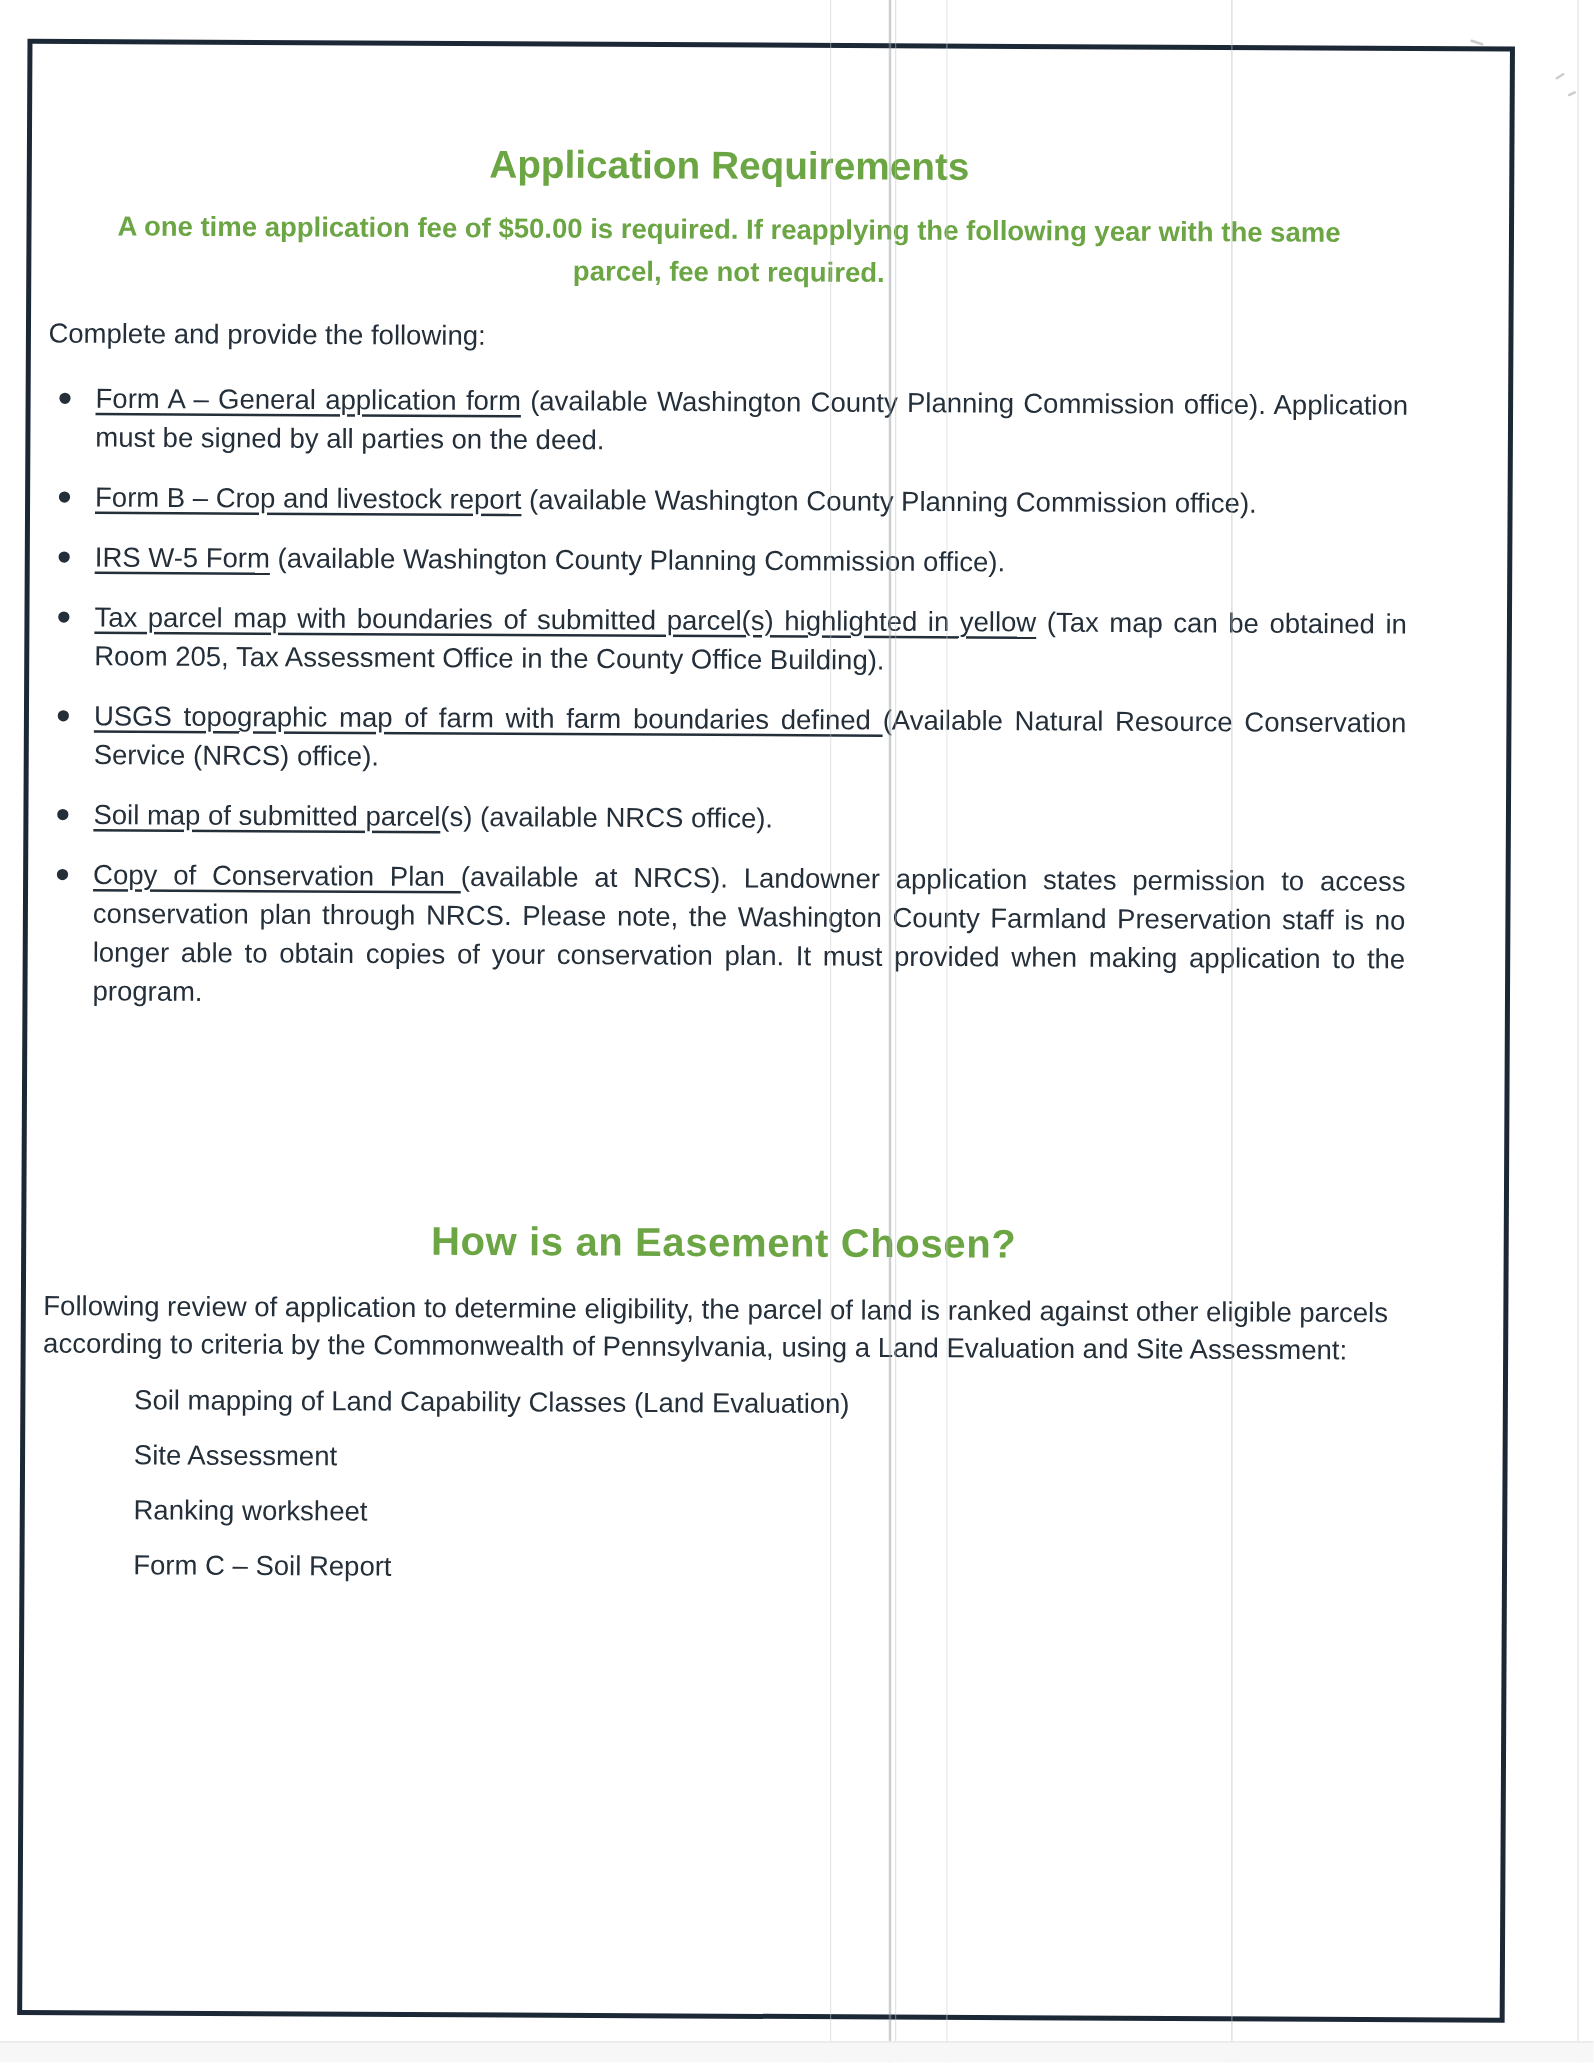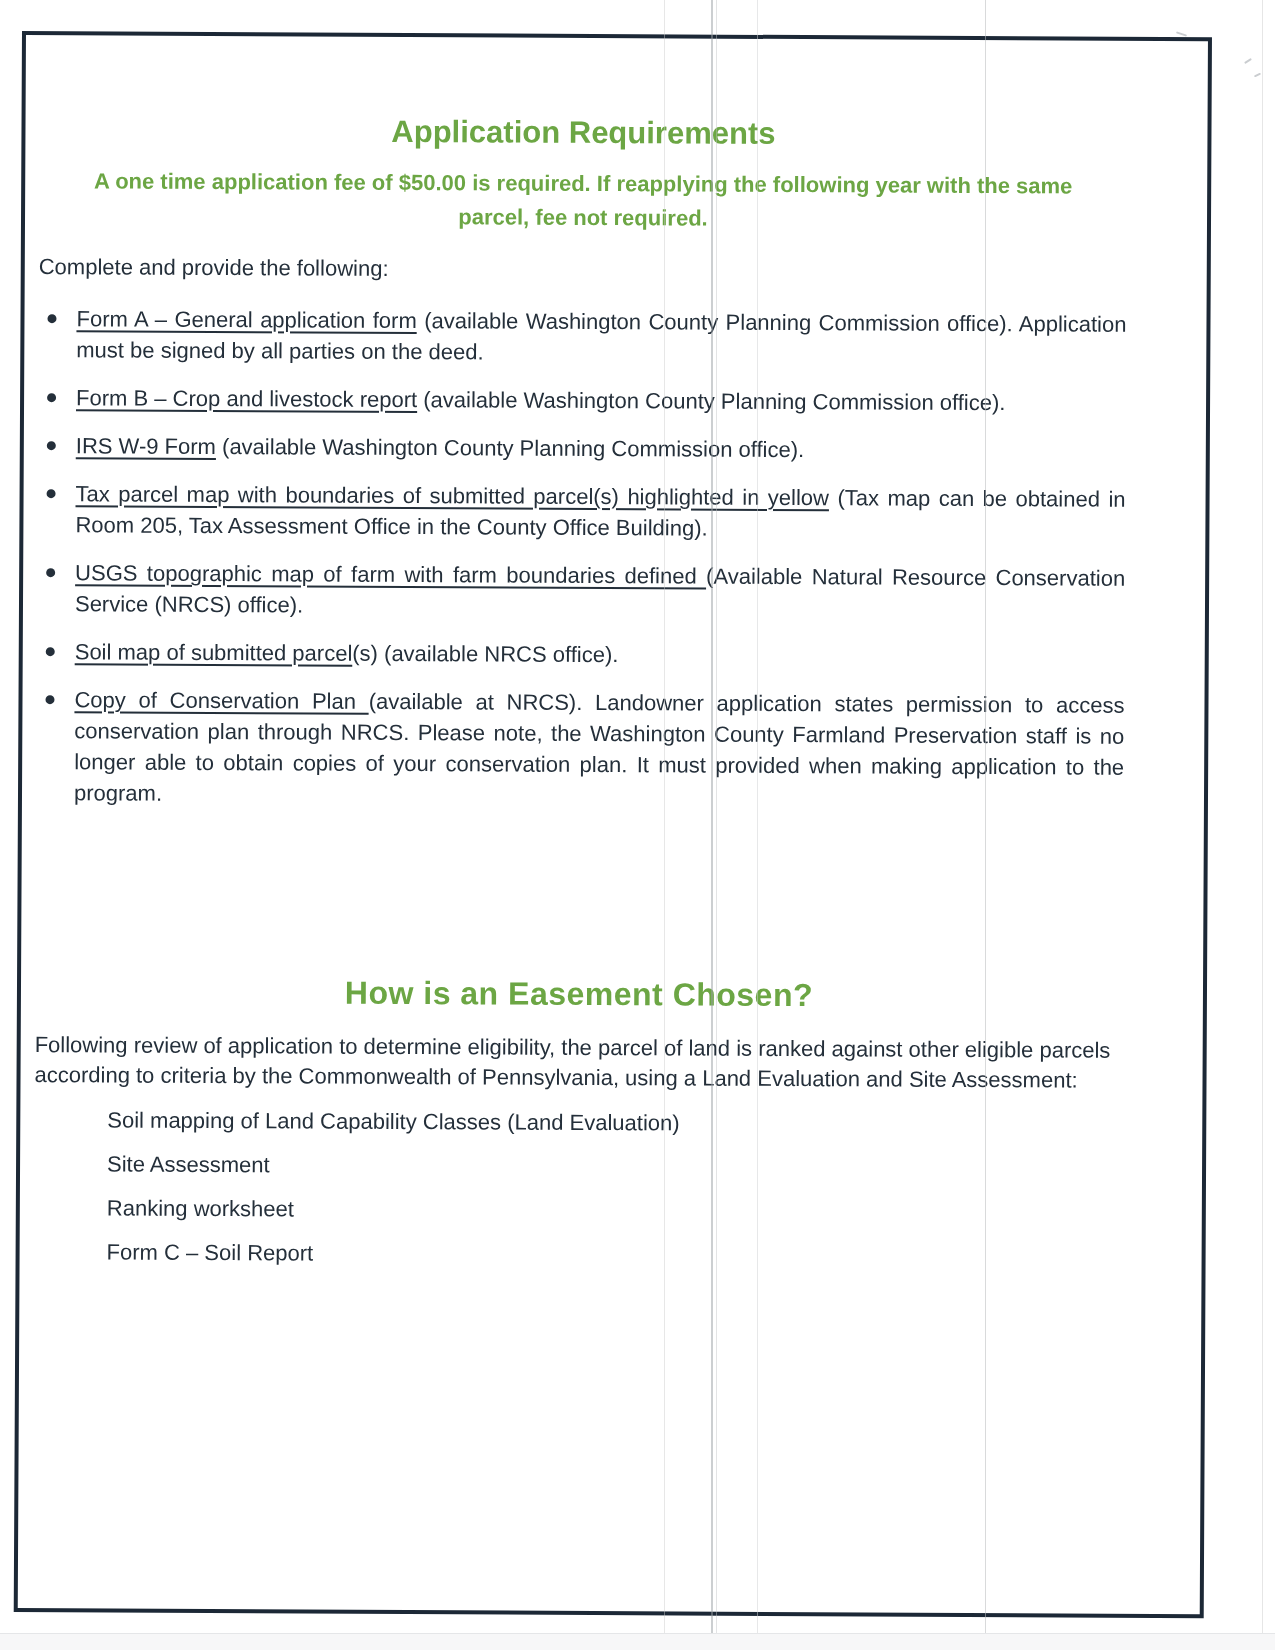--- a/index.html
+++ b/index.html
@@ -113,21 +113,21 @@
       <div class="subtitle">
         <div>A one time application fee of $50.00 is required.  If reapplying the following year with the same</div>
         <div>parcel, fee not required.</div>
       </div>
 
       <p class="intro">Complete and provide the following:</p>
 
       <ul class="reqs">
         <li><span class="u">Form A – General application form</span><span> (available Washington County Planning Commission office). Application must be signed by all parties on the deed.</span></li>
         <li><span class="u">Form B – Crop and livestock report</span><span> (available Washington County Planning Commission office).</span></li>
-        <li><span class="u">IRS W-9 Form</span><span> (available Washington County Planning Commission office).</span></li>
+        <li><span class="u">IRS W-5 Form</span><span> (available Washington County Planning Commission office).</span></li>
         <li><span class="u">Tax parcel map with boundaries of submitted parcel(s) highlighted in yellow</span><span> (Tax map can be obtained in Room 205, Tax Assessment Office in the County Office Building).</span></li>
         <li><span class="u">USGS topographic map of farm with farm boundaries defined </span><span>(Available Natural Resource Conservation Service (NRCS) office).</span></li>
         <li><span class="u">Soil map of submitted parcel</span><span>(s) (available NRCS office).</span></li>
         <li><span class="u">Copy of Conservation Plan </span><span>(available at NRCS). Landowner application states permission to access conservation plan through NRCS. Please note, the Washington County Farmland Preservation staff is  no longer able to obtain copies of your conservation plan. It must provided when making application to the program.</span></li>
       </ul>
 
       <div class="h2">How is an Easement Chosen?</div>
 
       <p class="para">Following review of application to determine eligibility, the parcel of land is ranked against other eligible parcels according to criteria by the Commonwealth of Pennsylvania, using a Land Evaluation and Site Assessment:</p>
 

